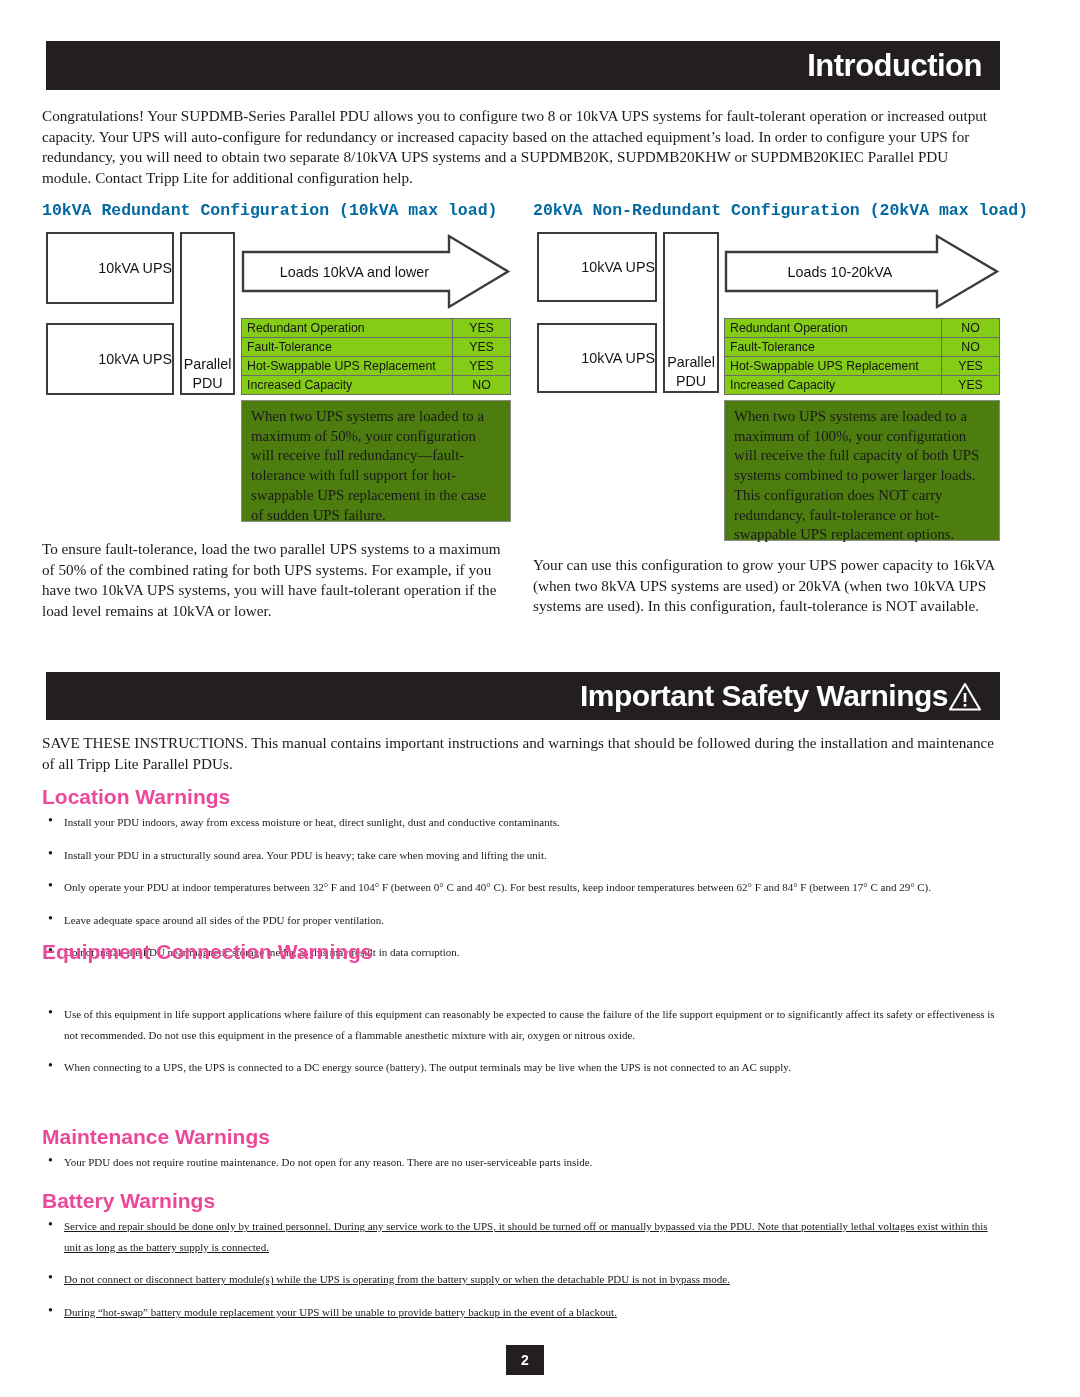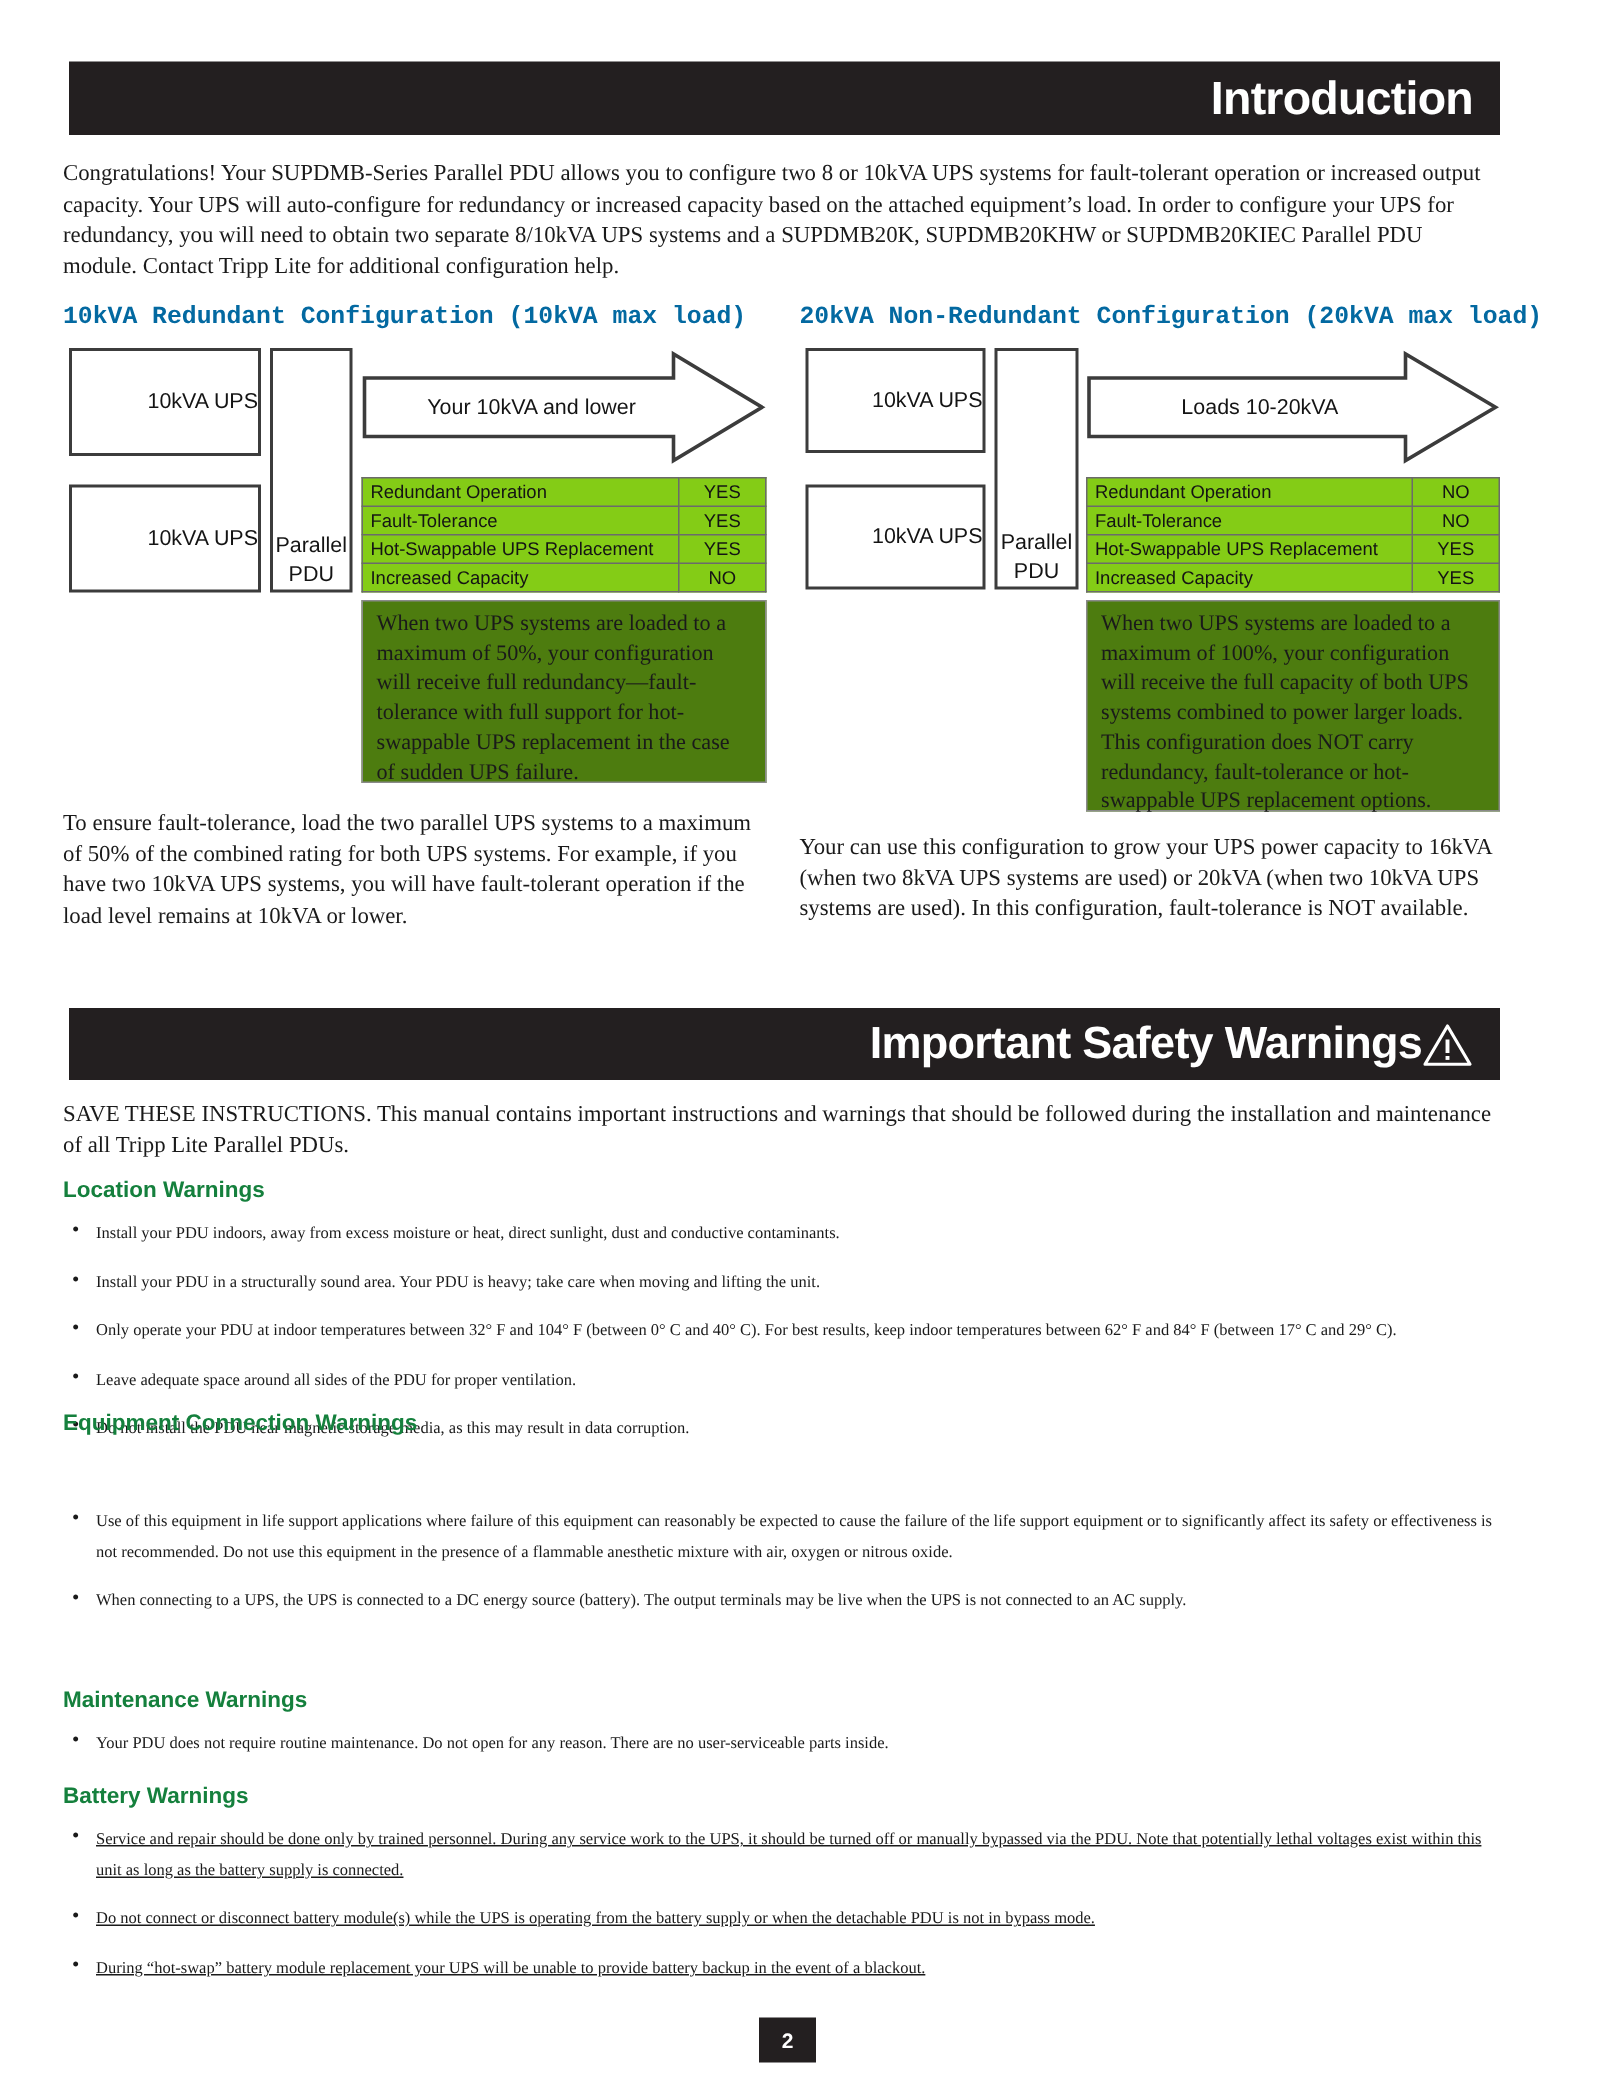--- a/index.html
+++ b/index.html
@@ -156,22 +156,22 @@
 
   
   #para-left  { left: 42px;  top: 539px; width: 470px; }
   #para-right { left: 533px; top: 555px; width: 470px; }
 
   
   .sub-head {
     position: absolute;
     font-family: "Liberation Sans", sans-serif;
     font-weight: bold;
-    font-size: 15px;
-    color: #15803d;
+    font-size: 21px;
+    color: #ec4899;
   }
   .bullets {
     position: absolute;
     left: 42px;
     width: 958px;
   }
   .bullet {
     position: relative;
     padding-left: 22px;
     margin-bottom: 12px;
@@ -236,21 +236,21 @@
   </div>
   <div class="pdu-box" id="pdu-l">
     <span>Parallel</span>
     <span>PDU</span>
   </div>
 
   <div class="arrow-wrap" id="arrow-left">
     <svg viewBox="0 0 270 77" preserveAspectRatio="none">
       <polygon points="2,19 208,19 208,3 267,38.5 208,74 208,58 2,58" fill="#ffffff" stroke="#3c3c3c" stroke-width="2.4" stroke-linejoin="miter"></polygon>
     </svg>
-    <div class="arrow-label">Your 10kVA and lower</div>
+    <div class="arrow-label">Loads 10kVA and lower</div>
   </div>
 
   <table class="spec-table" id="spec-left">
     <tbody>
       <tr>
         <td>Redundant Operation</td>
         <td class="val">YES</td>
       </tr>
       <tr>
         <td>Fault-Tolerance</td>

